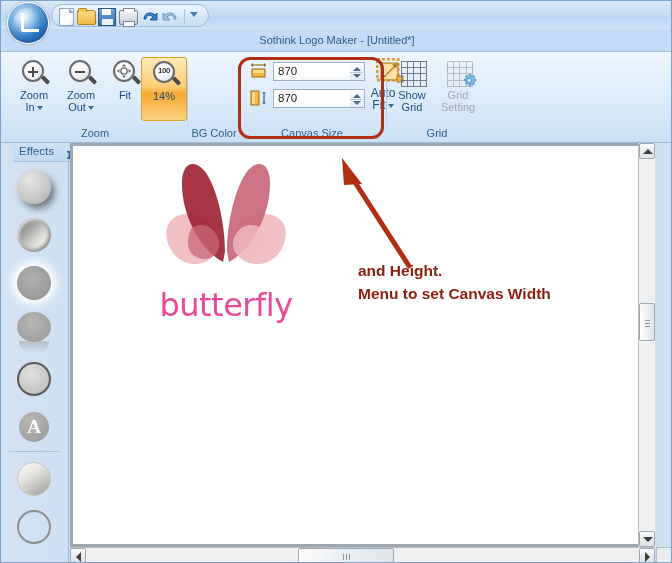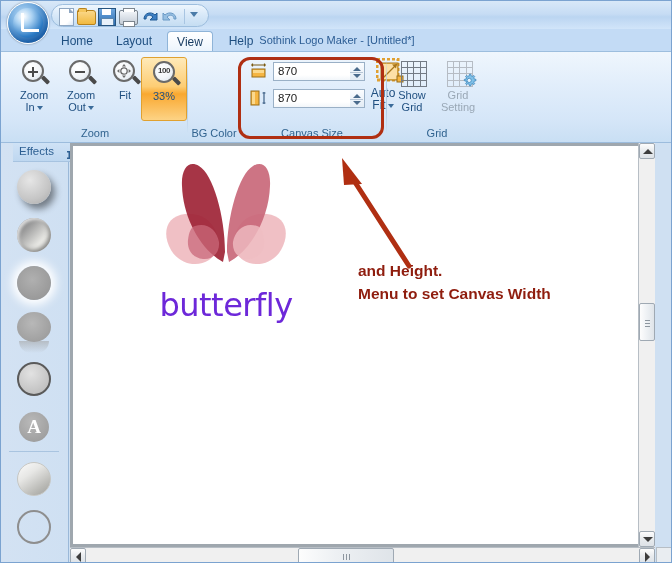--- a/index.html
+++ b/index.html
@@ -507,21 +507,21 @@
   }
   .annot-arrow { position: absolute; left: 330px; top: 150px; }
 
   .logo-wrap { position: absolute; left: 148px; top: 160px; width: 150px; height: 175px; }
   .logo-text {
     position: absolute;
     left: 0; top: 128px;
     width: 150px;
     text-align: center;
     font-size: 32px;
-    color: #6d28d9;
+    color: #ec4899;
     font-family: "DejaVu Sans", sans-serif;
     letter-spacing: -0.5px;
   }
 </style>
 </head>
 <body>
 
 <div id="app">
 
   <div class="titlebar"></div>
@@ -552,26 +552,20 @@
     </div>
     <div class="qat-btn" style="left:109px;">
       <svg width="19" height="17" viewBox="0 0 19 17">
         <path d="M15,11 C15,5 8,3 4,7 L2,5 L2,12 L9,12 L6,9 C9,6 13,7 13,11 Z" fill="#96bfe2" stroke="#6b9ac6" stroke-width="1" stroke-linejoin="round"></path>
       </svg>
     </div>
     <div class="qat-sep"></div>
     <div class="ico-qat-more"></div>
   </div>
 
-  <div class="tabstrip">
-    <div class="tab" style="left:52px; width:48px;">Home</div>
-    <div class="tab" style="left:106px; width:54px;">Layout</div>
-    <div class="tab active" style="left:166px; width:46px;">View</div>
-    <div class="tab" style="left:218px; width:44px;">Help</div>
-  </div>
 
   <div class="ribbon">
 
     <div class="rgroup" style="left:4px; width:180px;">
       <div class="rgroup-body">
         <div class="bigbtn" style="left:6px;">
           <div class="mag">
             <div class="plus-h"></div>
               <div class="plus-v"></div>
           </div>
@@ -602,21 +596,21 @@
           <div class="lbl">
             <span>Fit</span>
           </div>
         </div>
         <div class="bigbtn sel" style="left:136px;">
           <div class="mag">
             <div class="hundred">100</div>
           </div>
           <div class="mag-handle"></div>
           <div class="lbl">
-            <span>33%</span>
+            <span>14%</span>
           </div>
         </div>
       </div>
       <div class="rgroup-label">Zoom</div>
     </div>
     <div class="rgroup-sep" style="left:186px;"></div>
 
     <div class="rgroup" style="left:189px; width:48px;">
       <div class="rgroup-label">BG Color</div>
     </div>

